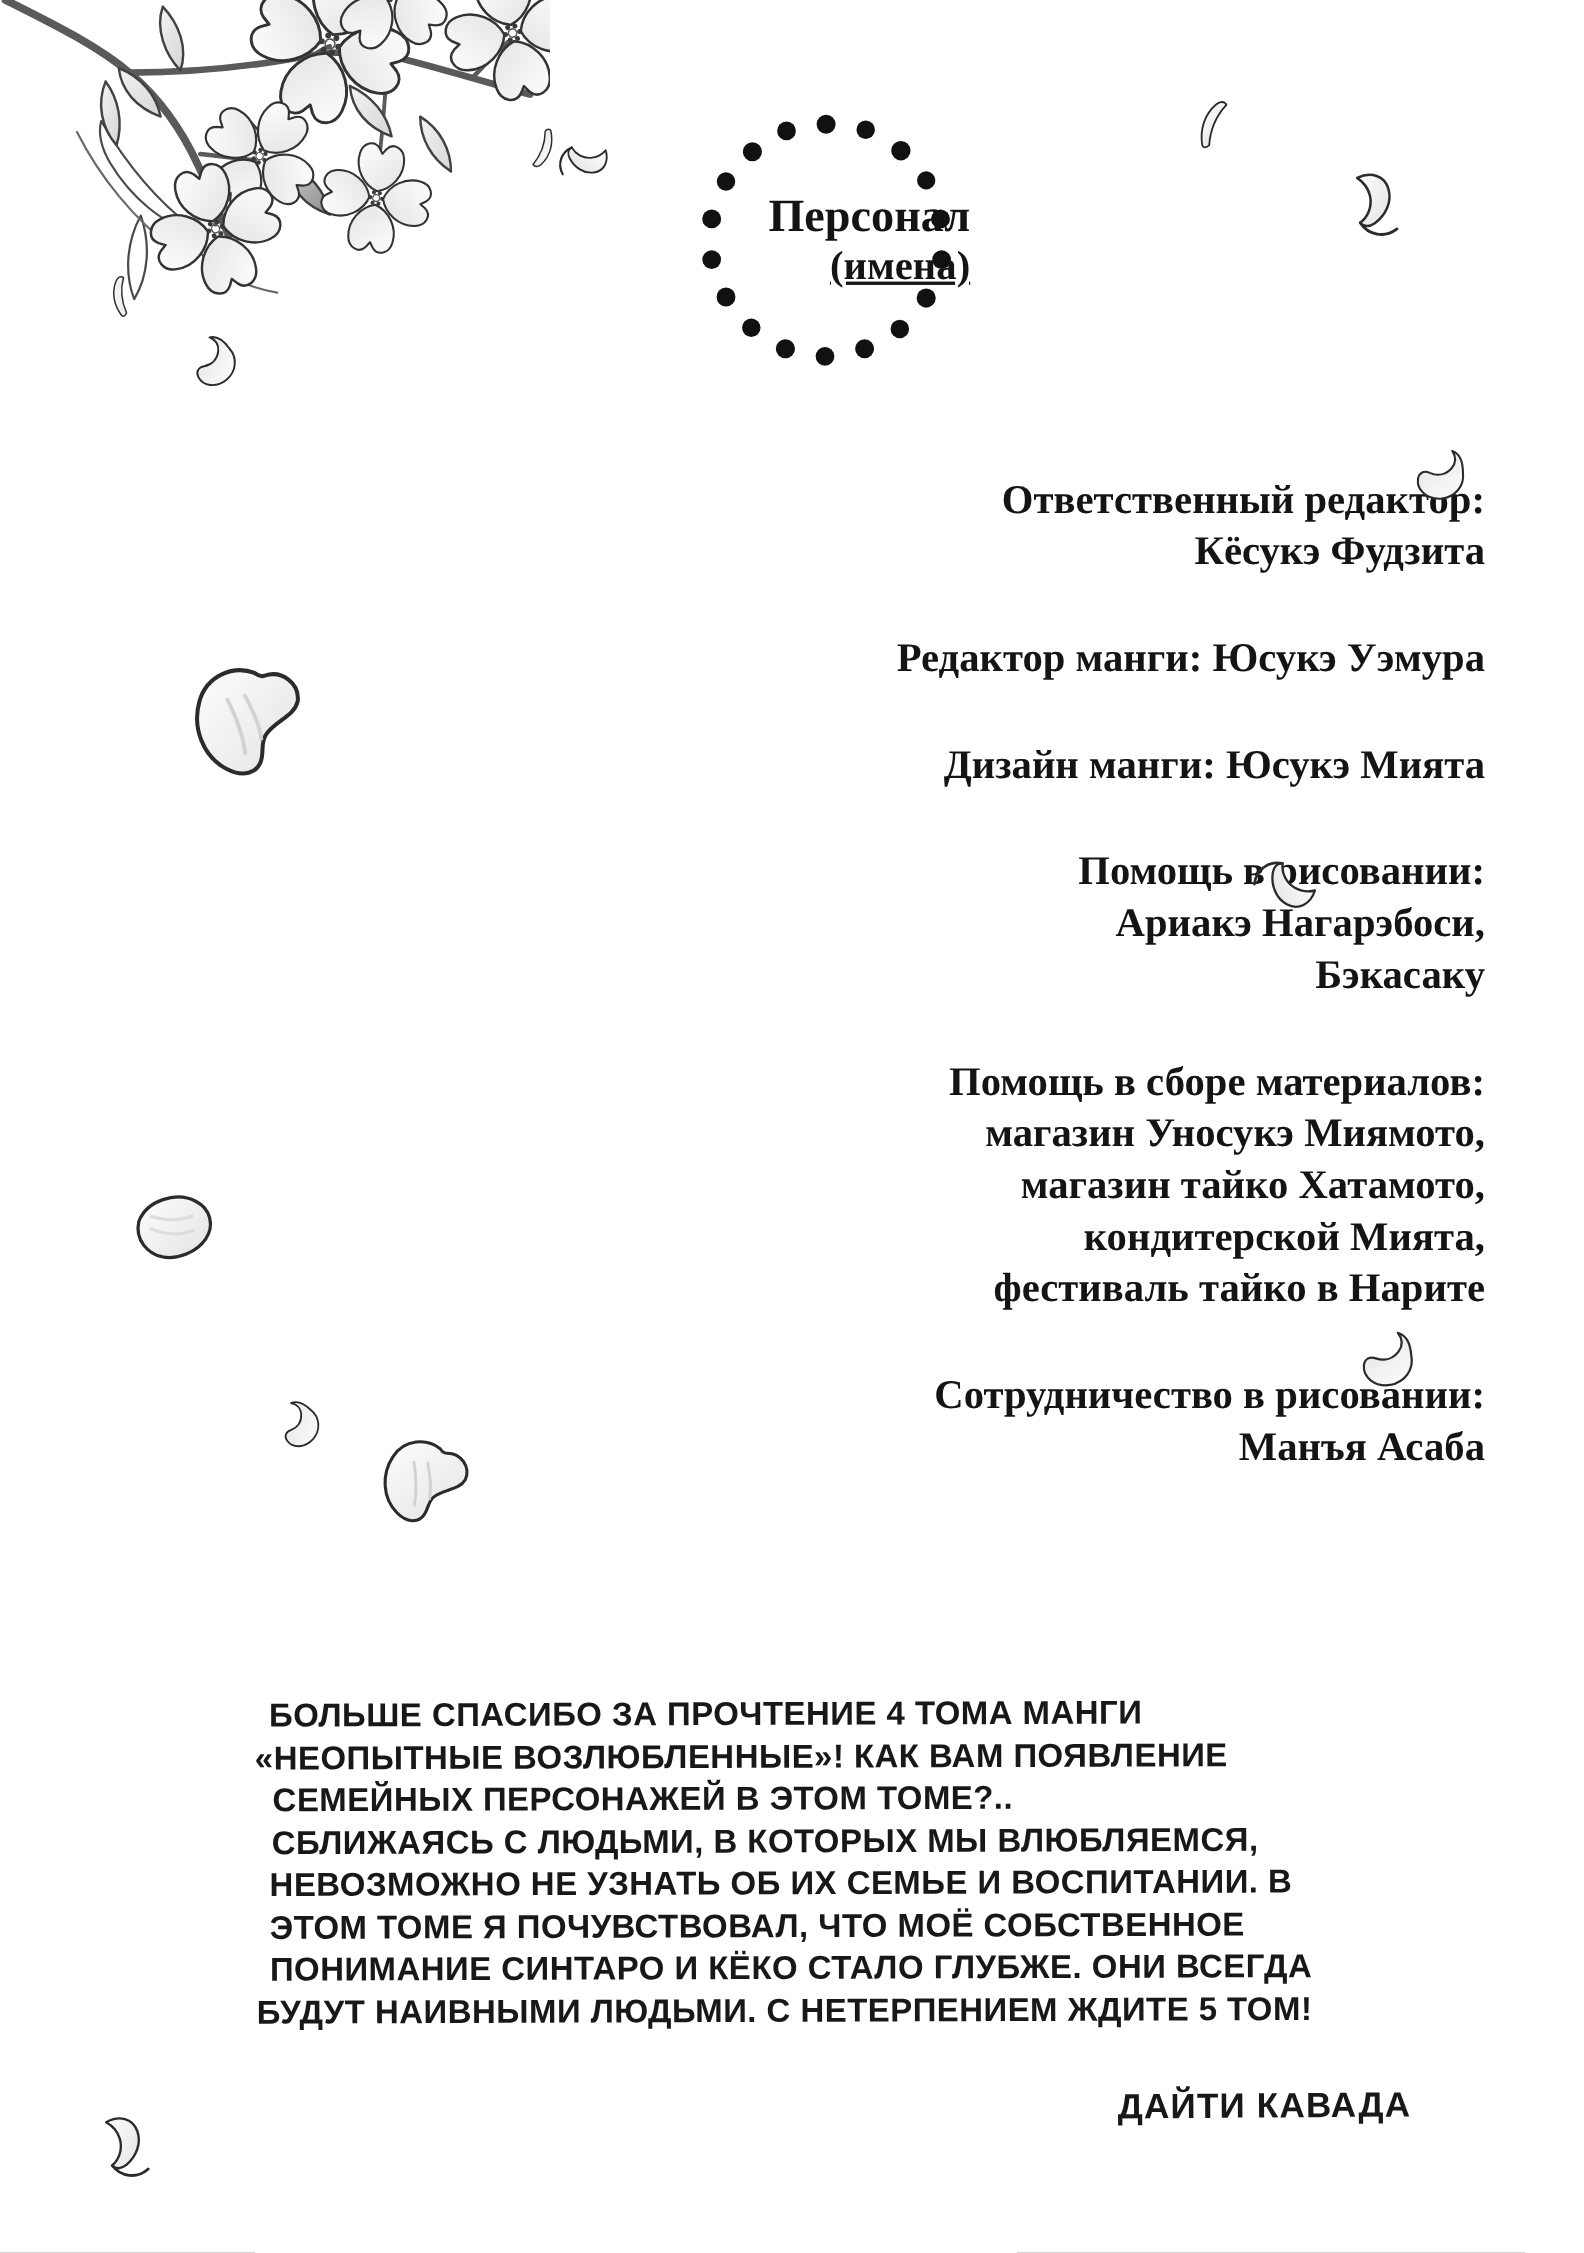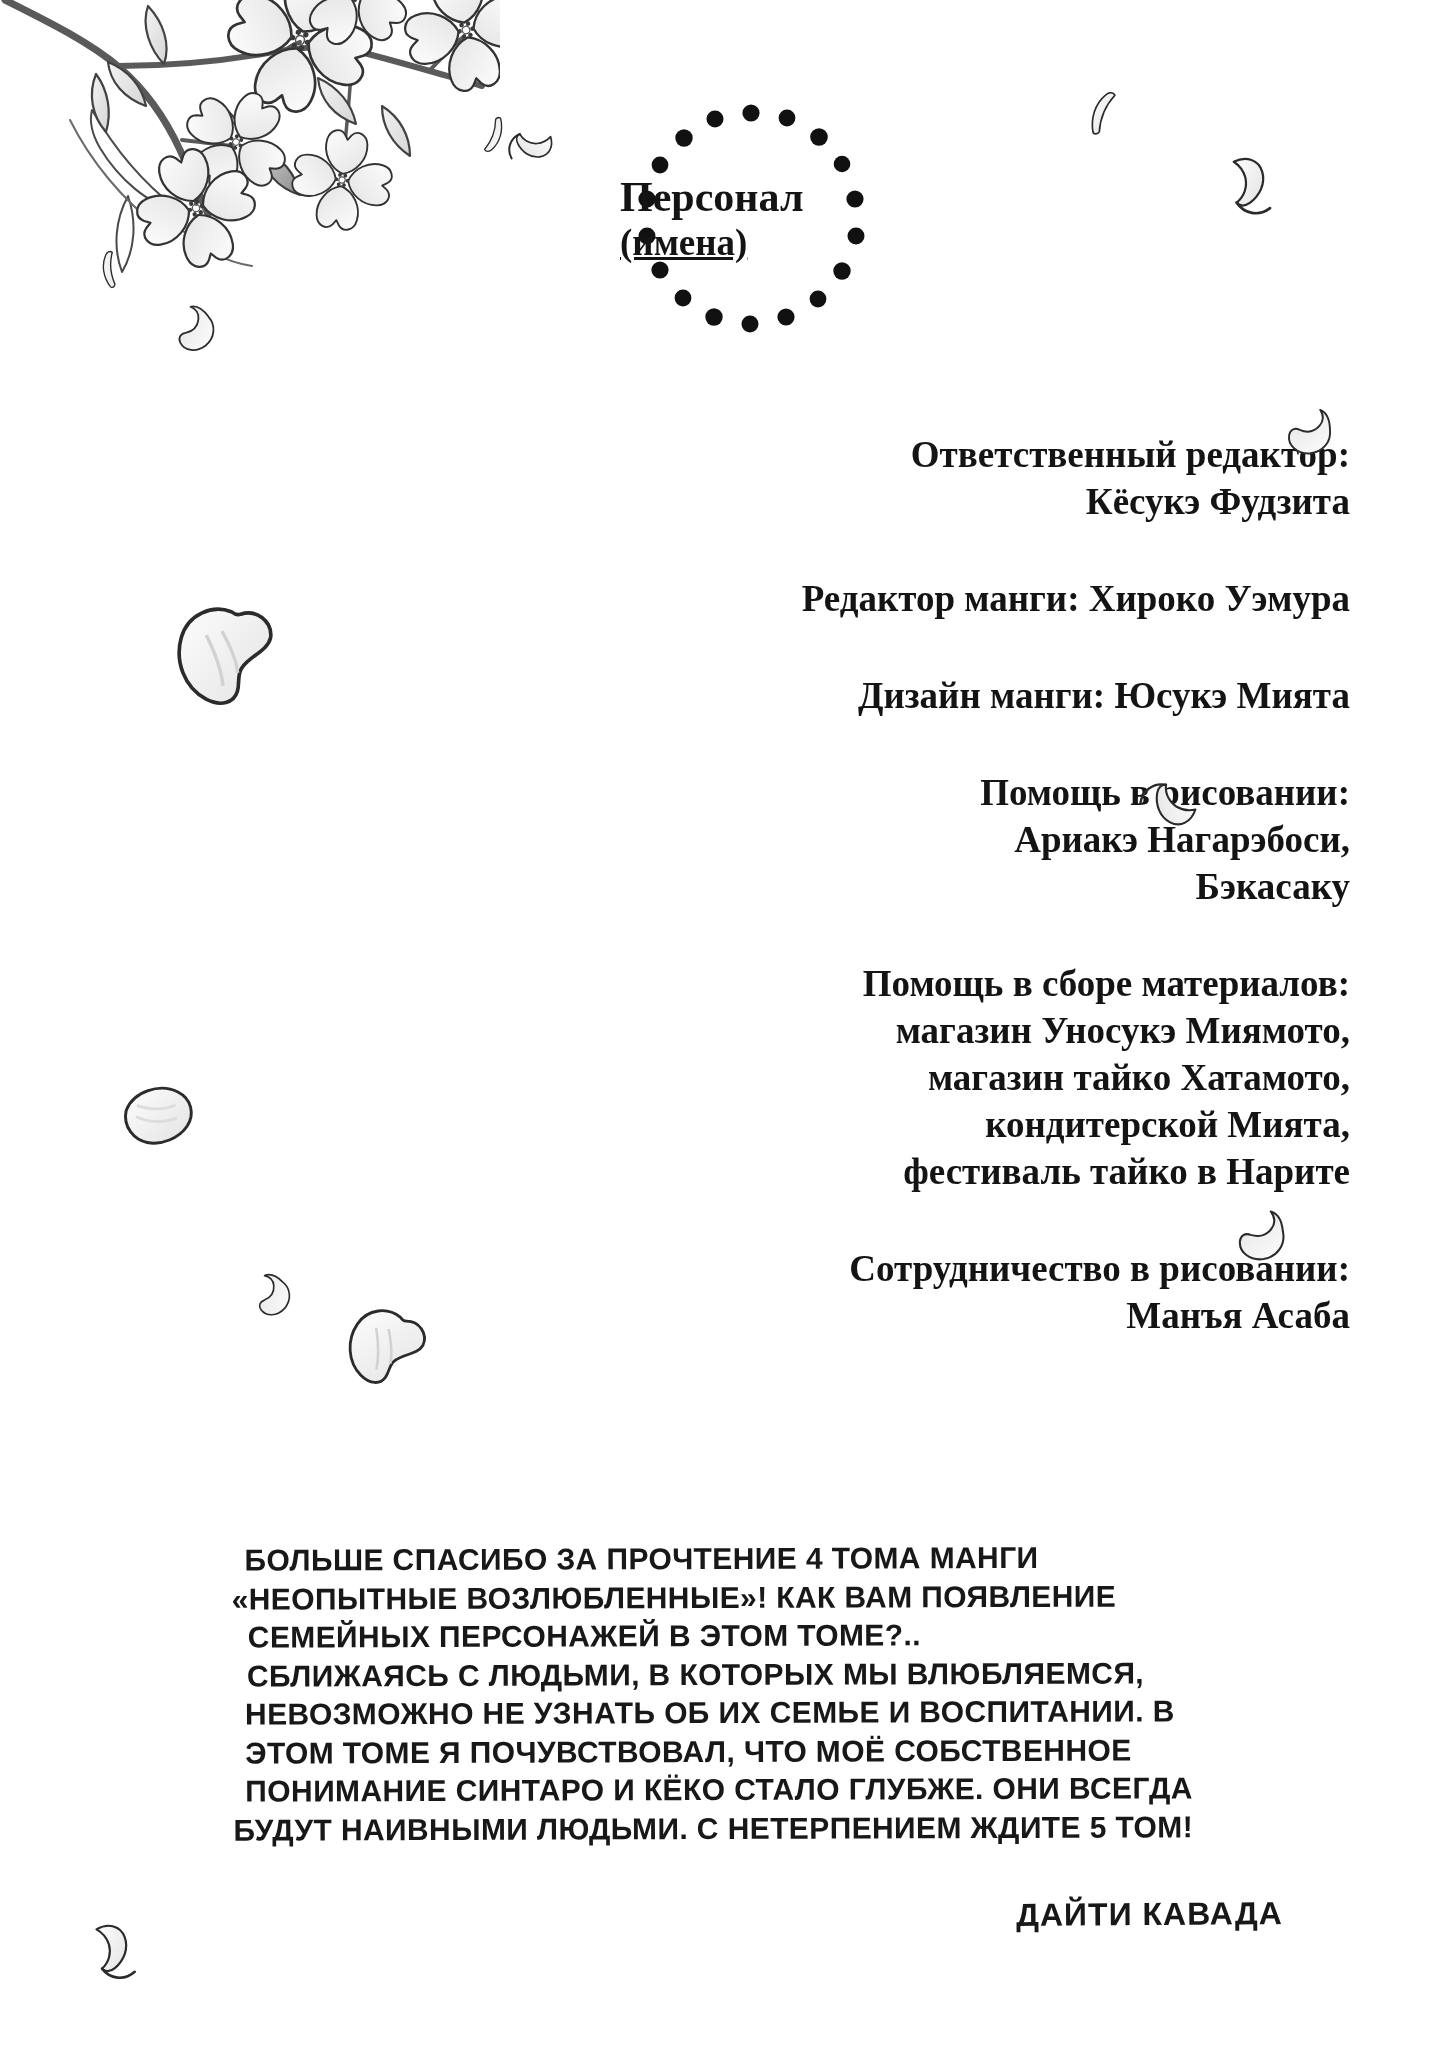--- a/index.html
+++ b/index.html
@@ -11,21 +11,21 @@
   svg { display:block; }
 
   
   .branch-art { position:absolute; left:0; top:0; width:500px; height:380px; }
 
   
   .badge { position:absolute; left:620px; top:88px; width:262px; height:262px; }
   .badge-dots { position:absolute; left:0; top:0; width:262px; height:262px; }
   .badge-text {
     position:absolute; inset:0; display:flex; flex-direction:column;
-    align-items:flex-start; justify-content:center; gap:2px; text-align:center;
+    align-items:flex-end; justify-content:center; gap:2px; text-align:center;
   }
   .badge-title { font-size:42px; font-weight:bold; line-height:46px; }
   .badge-subtitle { font-size:37px; font-weight:bold; line-height:42px;text-decoration:underline; }
 
   
   .credits { position:absolute; left:0; top:431px; width:1330px; text-align:right;margin-left:20px; }
   .credit-group { margin:0 0 50px 0; }
   .credit-line { font-size:37px; font-weight:bold; line-height:47px; white-space:pre; }
 
   
@@ -179,21 +179,21 @@
       <div class="badge-subtitle">(имена)</div>
     </div>
   </div>
 
   <div class="credits">
     <div class="credit-group">
       <div class="credit-line">Ответственный редактор:</div>
       <div class="credit-line">Кёсукэ Фудзита</div>
     </div>
     <div class="credit-group">
-      <div class="credit-line">Редактор манги: Хироко Уэмура</div>
+      <div class="credit-line">Редактор манги: Юсукэ Уэмура</div>
     </div>
     <div class="credit-group">
       <div class="credit-line">Дизайн манги: Юсукэ Мията</div>
     </div>
     <div class="credit-group">
       <div class="credit-line">Помощь в рисовании:</div>
       <div class="credit-line">Ариакэ Нагарэбоси,</div>
       <div class="credit-line">Бэкасаку</div>
     </div>
     <div class="credit-group">

